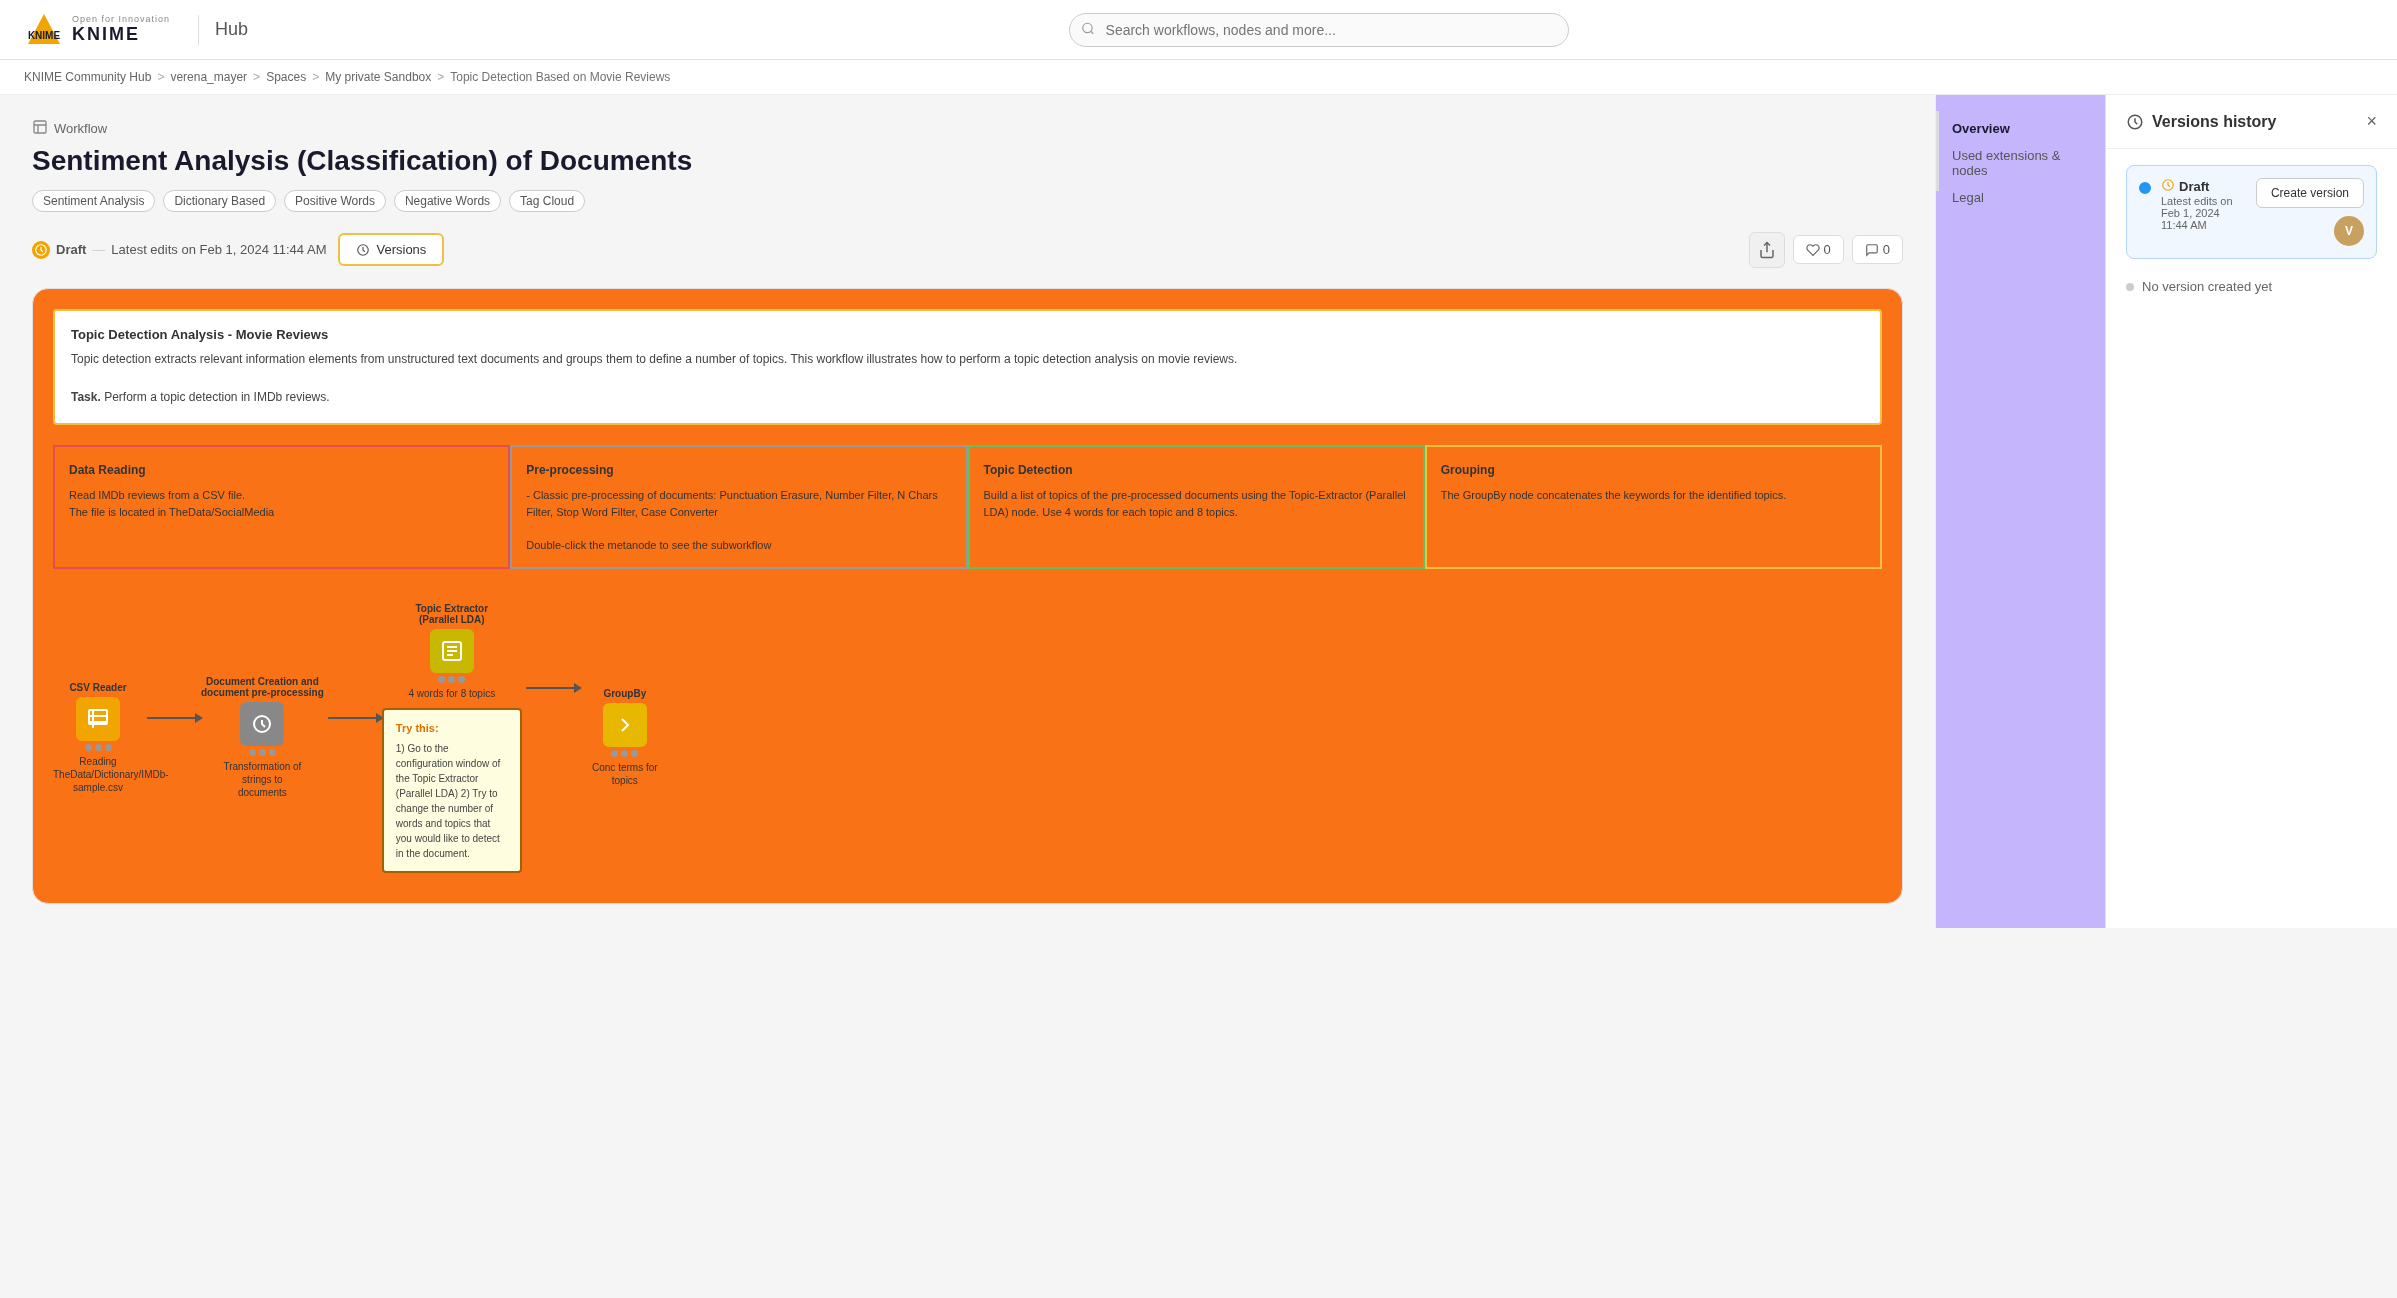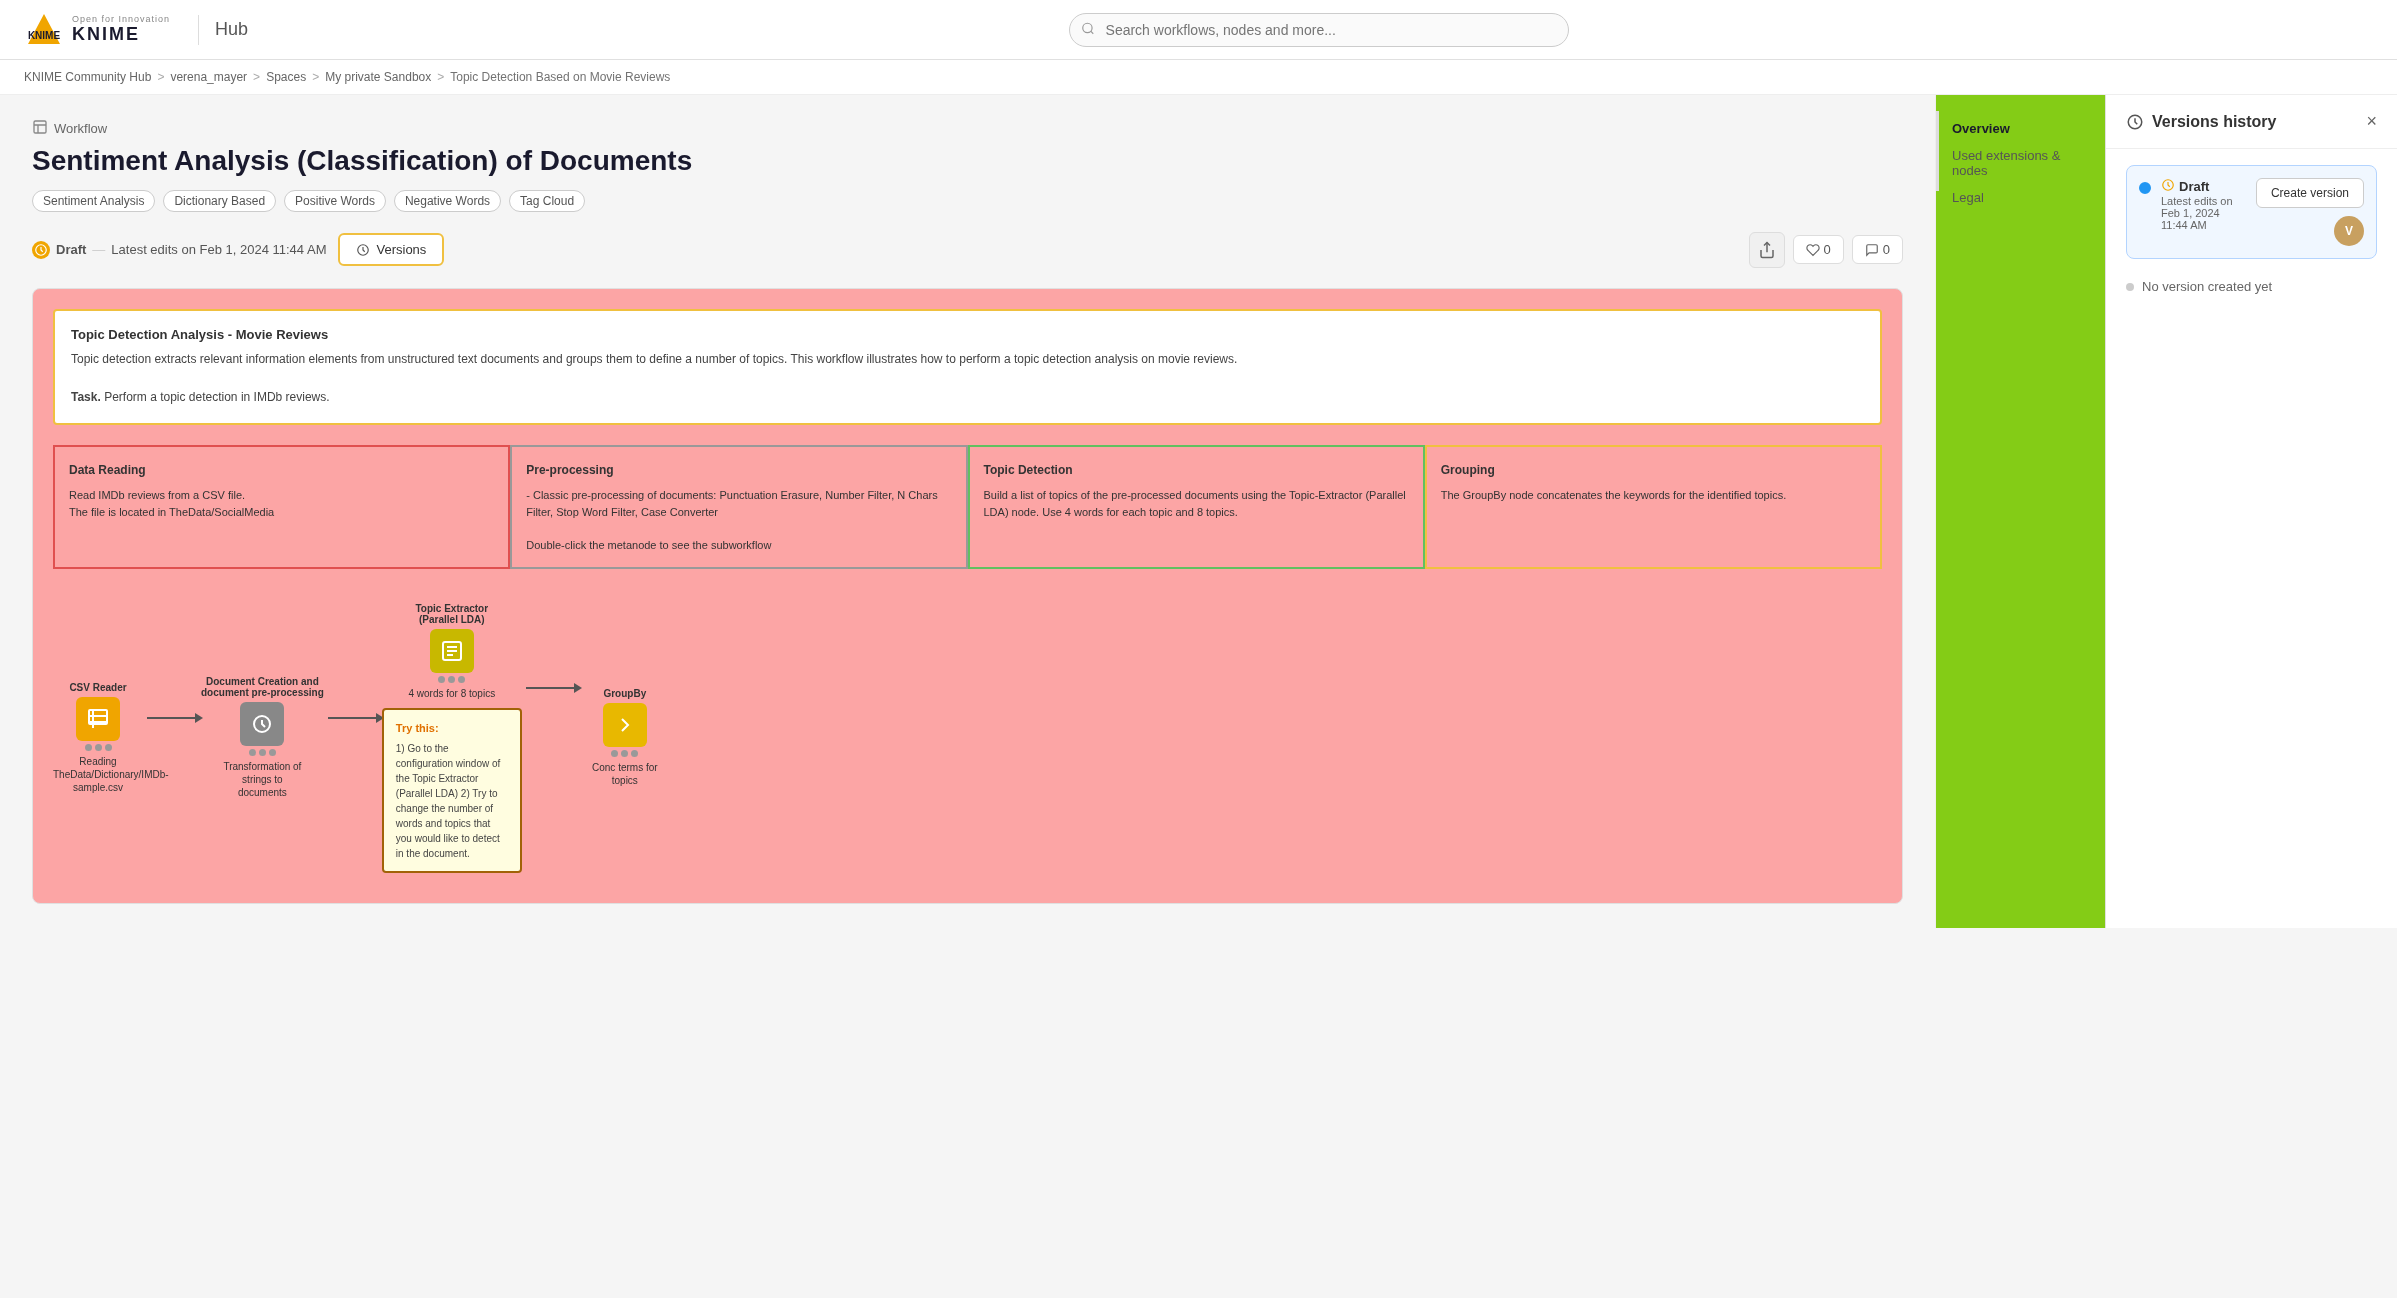--- a/index.html
+++ b/index.html
@@ -34,21 +34,21 @@
     
     .actions-bar { display: flex; align-items: center; gap: 12px; margin-bottom: 20px; }
     .draft-info { display: flex; align-items: center; gap: 6px; font-size: 13px; color: #555; }
     .draft-icon { width: 18px; height: 18px; background: #f0a500; border-radius: 50%; display: flex; align-items: center; justify-content: center; color: white; font-size: 10px; }
     .separator { color: #ccc; }
     .versions-btn { display: flex; align-items: center; gap: 6px; padding: 7px 16px; border: 2px solid #f0a500; border-radius: 6px; background: #fff; font-size: 13px; cursor: pointer; color: #333; font-weight: 500; }
     .right-actions { margin-left: auto; display: flex; align-items: center; gap: 8px; }
     .icon-btn { display: flex; align-items: center; gap: 4px; padding: 6px 12px; border: 1px solid #ddd; border-radius: 6px; background: #fff; font-size: 13px; cursor: pointer; color: #555; }
 
     
-    .workflow-canvas { background: #fca5a5; border: 1px solid #e0e0e0; border-radius: 8px; padding: 20px; min-height: 460px; position: relative; }
+    .workflow-canvas { background: #f97316; border: 1px solid #e0e0e0; border-radius: 16px; padding: 20px; min-height: 460px; position: relative; }
 
     
     .desc-box { border: 2px solid #f0c040; border-radius: 4px; padding: 16px; margin-bottom: 20px; background: #fff; }
     .desc-title { font-weight: 700; font-size: 13px; margin-bottom: 8px; color: #333; }
     .desc-text { font-size: 12px; color: #444; line-height: 1.6; }
     .desc-text strong { font-weight: 700; }
 
     
     .pipeline { display: flex; gap: 0; margin-bottom: 24px; }
     .pipeline-box { flex: 1; border: 2px solid #ccc; padding: 14px; font-size: 11px; color: #333; line-height: 1.5; position: relative; }
@@ -326,21 +326,21 @@
           </div>
           <div class="node-label">Conc terms for
 topics</div>
         </div>
 
       </div>
     </div>
 
   </div>
 
-  <div style="width:170px;padding:20px 16px;border-left:1px solid #eee;background:#84cc16;position:relative;">
+  <div style="width:170px;padding:20px 16px;border-left:1px solid #eee;background:#c4b5fd;position:relative;">
     <div style="position:absolute;left:0;top:16px;width:3px;height:80px;background:#ddd;"></div>
     <div class="side-nav-item active">Overview</div>
     <div class="side-nav-item">Used extensions &amp; nodes</div>
     <div class="side-nav-item">Legal</div>
   </div>
 
   <div class="versions-panel">
     <div class="versions-panel-header">
       <div class="versions-panel-title">
         <svg width="18" height="18" viewBox="0 0 24 24" fill="none" stroke="#555" stroke-width="2">

